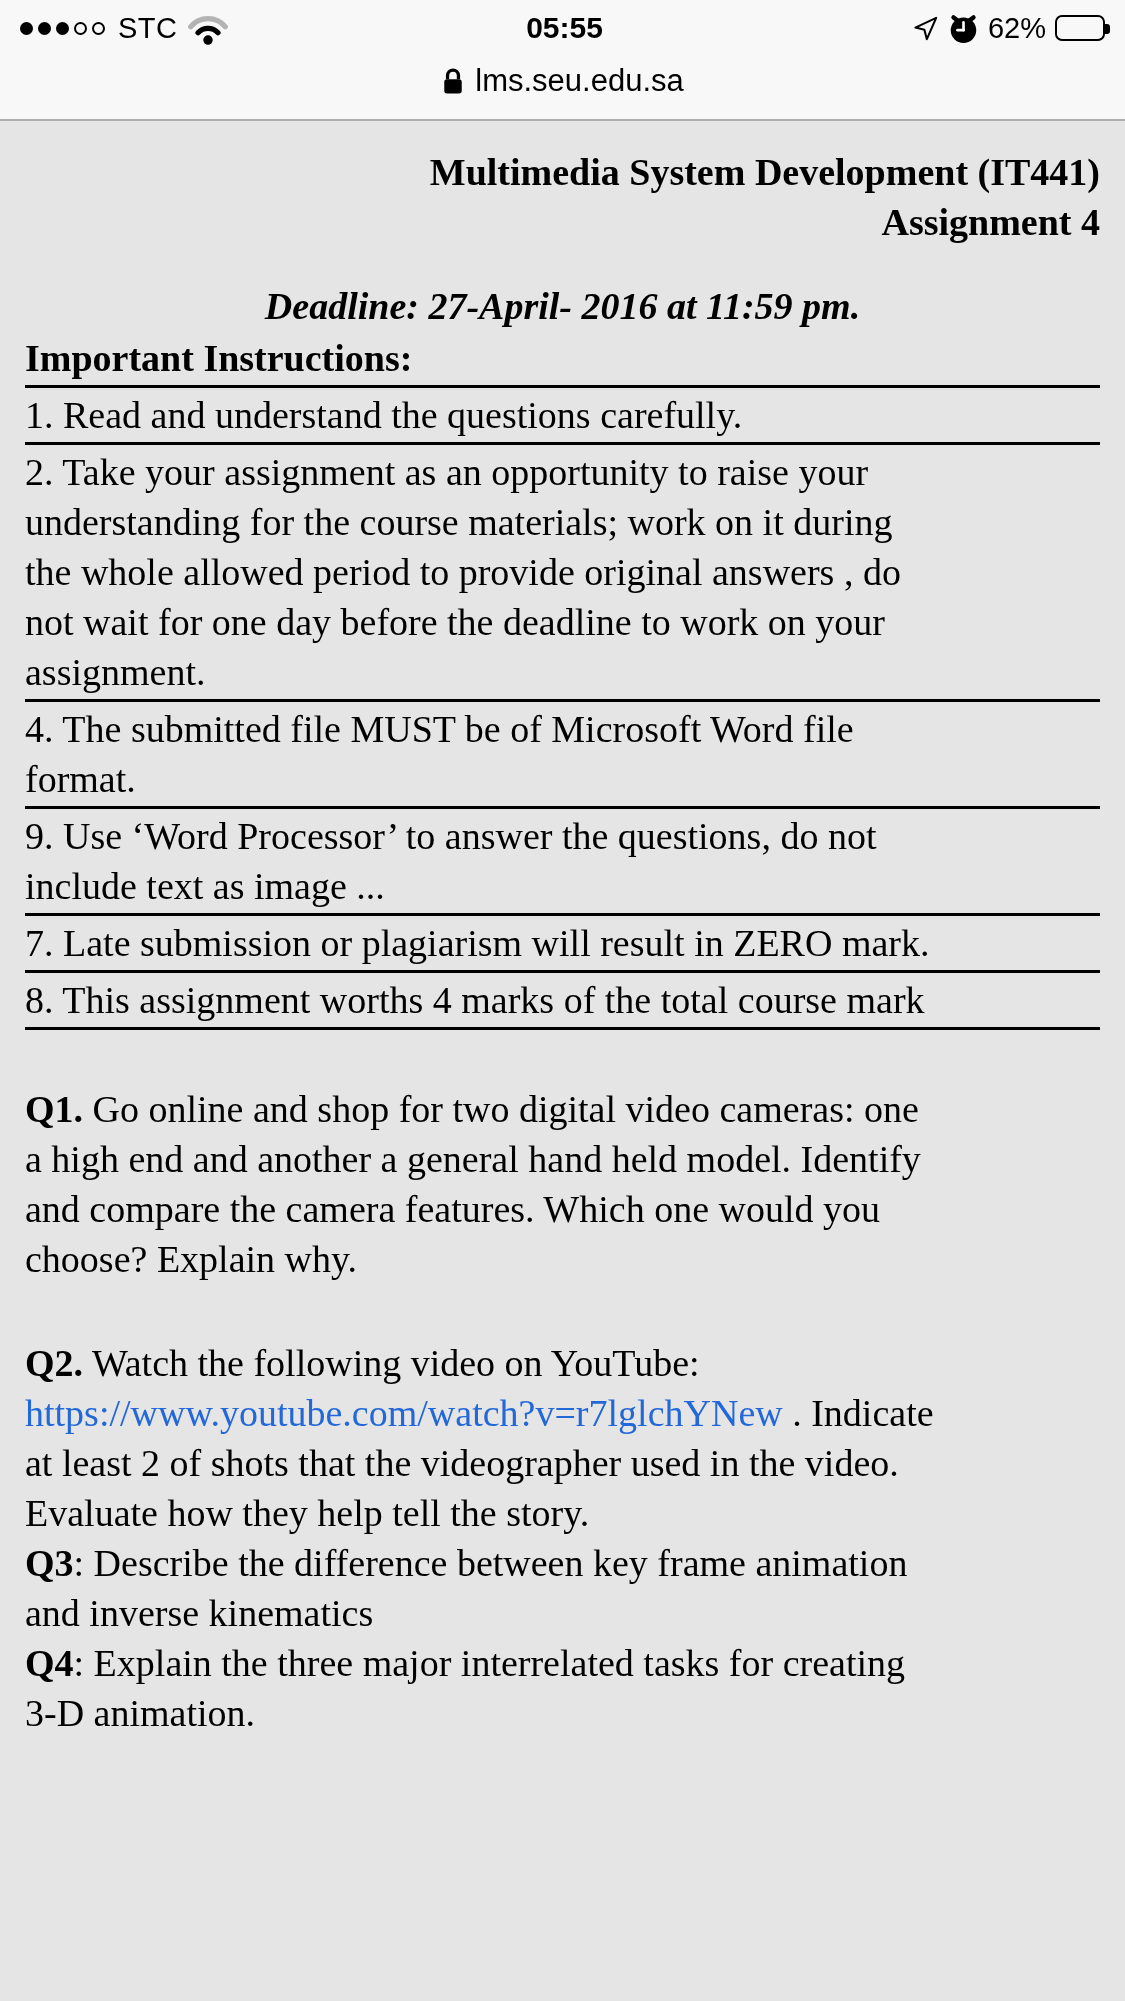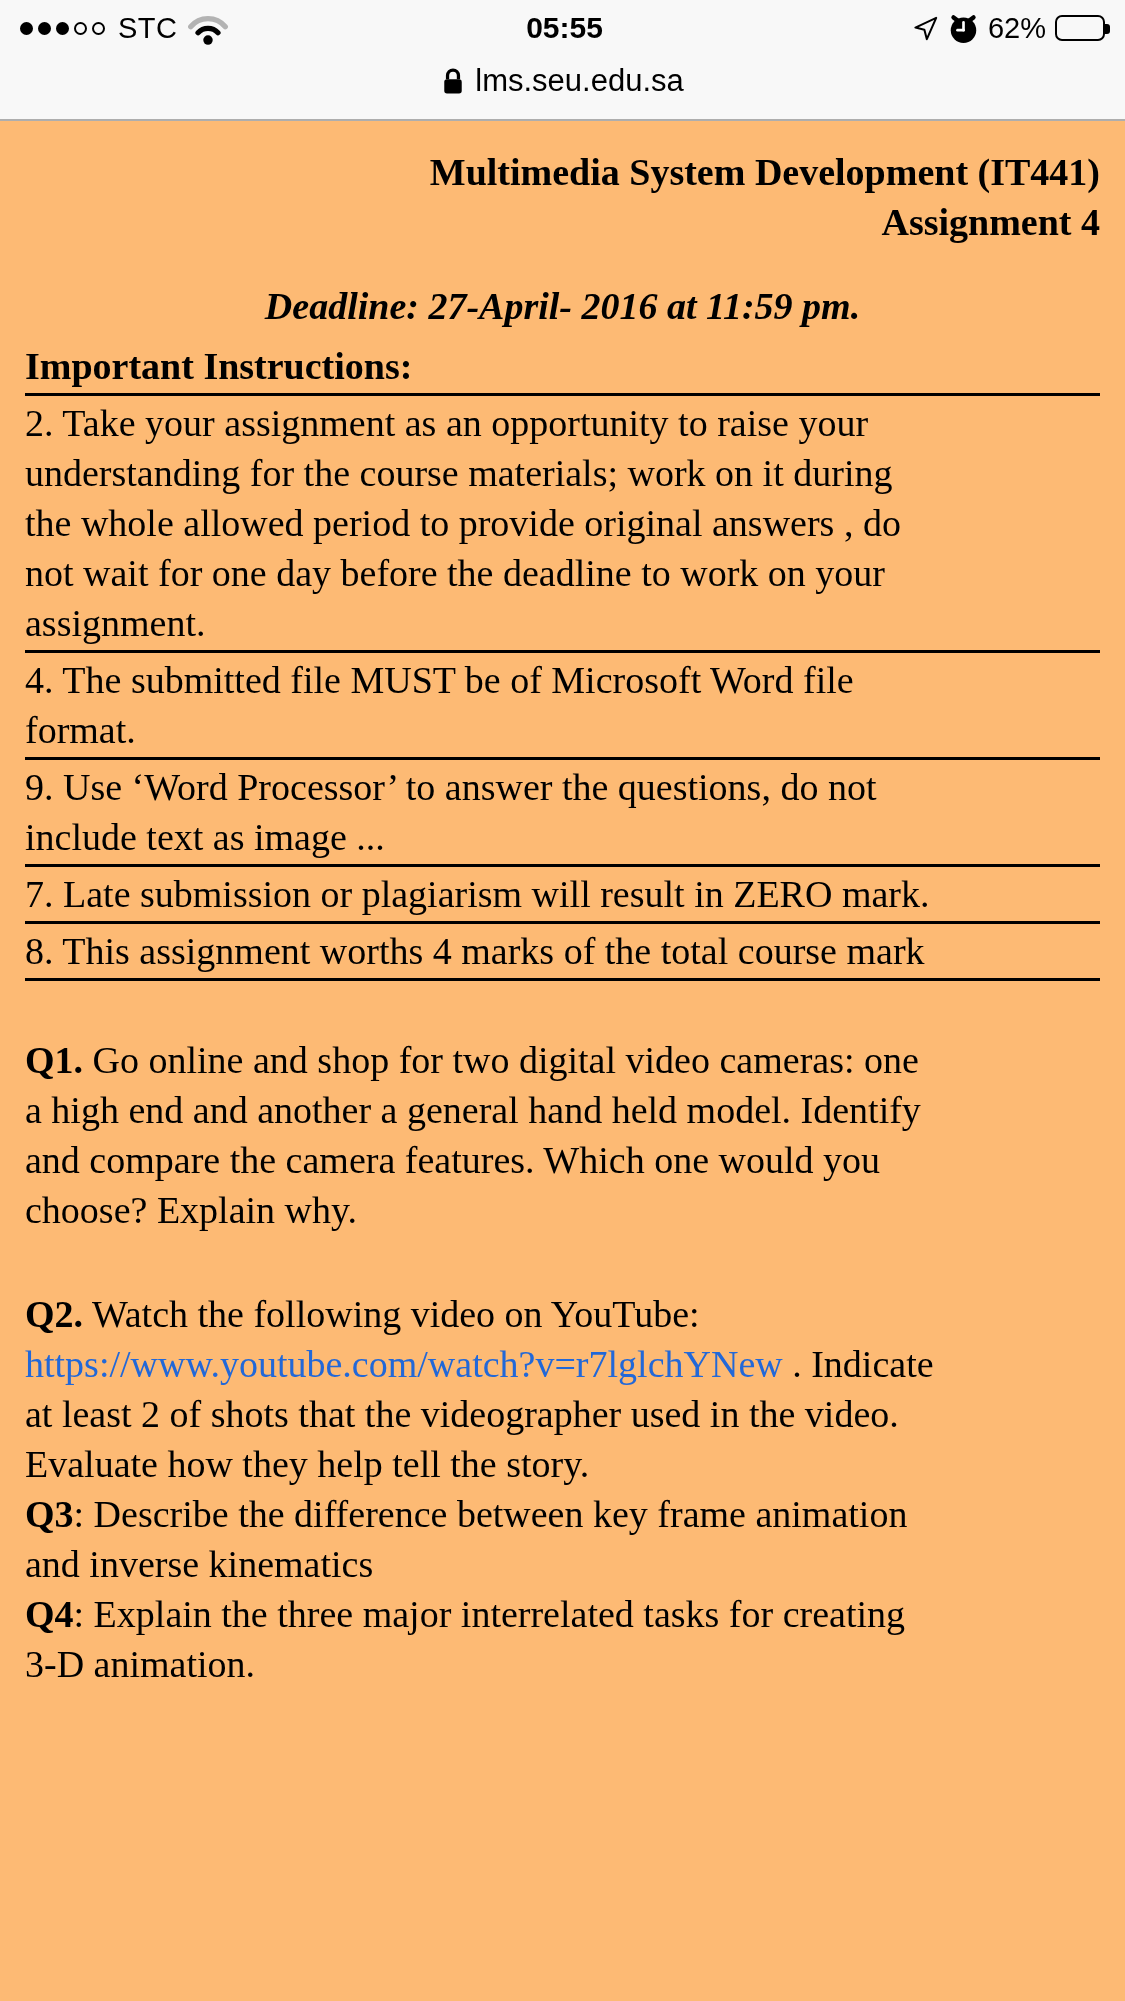--- a/index.html
+++ b/index.html
@@ -1,19 +1,19 @@
 <!DOCTYPE html>
 <html><head>
 <meta charset="utf-8">
 <style>
   * { margin:0; padding:0; box-sizing:border-box; }
   body { background:#ffffff; }
   .screen {
     position:relative; width:1125px; height:2001px; overflow:hidden;
-    background:#fdba74; font-family:"Liberation Serif","DejaVu Serif",serif;
+    background:#e5e5e5; font-family:"Liberation Serif","DejaVu Serif",serif;
   }
   
   .chrome {
     height:121px; background:#f8f8f8; border-bottom:2px solid #aeaeae;
     font-family:"Liberation Sans","DejaVu Sans",sans-serif;
   }
   .status-bar {
     position:relative; height:48px; padding:8px 20px 0;
     display:flex; align-items:center; justify-content:space-between;
   }
@@ -33,21 +33,21 @@
   }
   .url-bar {
     height:66px; display:flex; align-items:center; justify-content:center; gap:10px;
   }
   .url-text { font-size:31px; color:#000; }
   
   .page { padding:26px 25px 0; font-size:38px; line-height:50px; color:#000; }
   .pre { white-space:pre-line; }
   .doc-title { text-align:right; font-weight:700; }
   .doc-deadline { text-align:center; font-weight:700; font-style:italic;margin-top:34px; }
-  .itable { margin-top:8px; }
+  .itable { margin-top:0; }
   .irow { padding:2px 0; border-bottom:3px solid #000; }
   .irow.header { font-weight:700; }
   .q { margin-top:54px; }
   .q.tight { margin-top:0; }
   .q b { font-weight:700; }
   a.doclink { color:#2268D8; text-decoration-thickness:2px; cursor:pointer; }
   svg { display:block; }
 </style>
 </head>
 <body>
@@ -108,20 +108,21 @@
     </div>
   </header>
 
   <main class="page">
     <div class="doc-title pre">Multimedia System Development (IT441)</div>
     <div class="doc-title pre">Assignment 4</div>
     <div class="doc-deadline pre">Deadline: 27-April- 2016 at 11:59 pm.</div>
 
     <div class="itable">
       <div class="irow header pre">Important Instructions:</div>
+      <div class="irow pre">1. Read and understand the questions carefully.</div>
       <div class="irow pre">2. Take your assignment as an opportunity to raise your
 understanding for the course materials; work on it during
 the whole allowed period to provide original answers , do
 not wait for one day before the deadline to work on your
 assignment.</div>
       <div class="irow pre">4. The submitted file MUST be of Microsoft Word file
 format.</div>
       <div class="irow pre">9. Use ‘Word Processor’ to answer the questions, do not
 include text as image ...</div>
       <div class="irow pre">7. Late submission or plagiarism will result in ZERO mark.</div>

